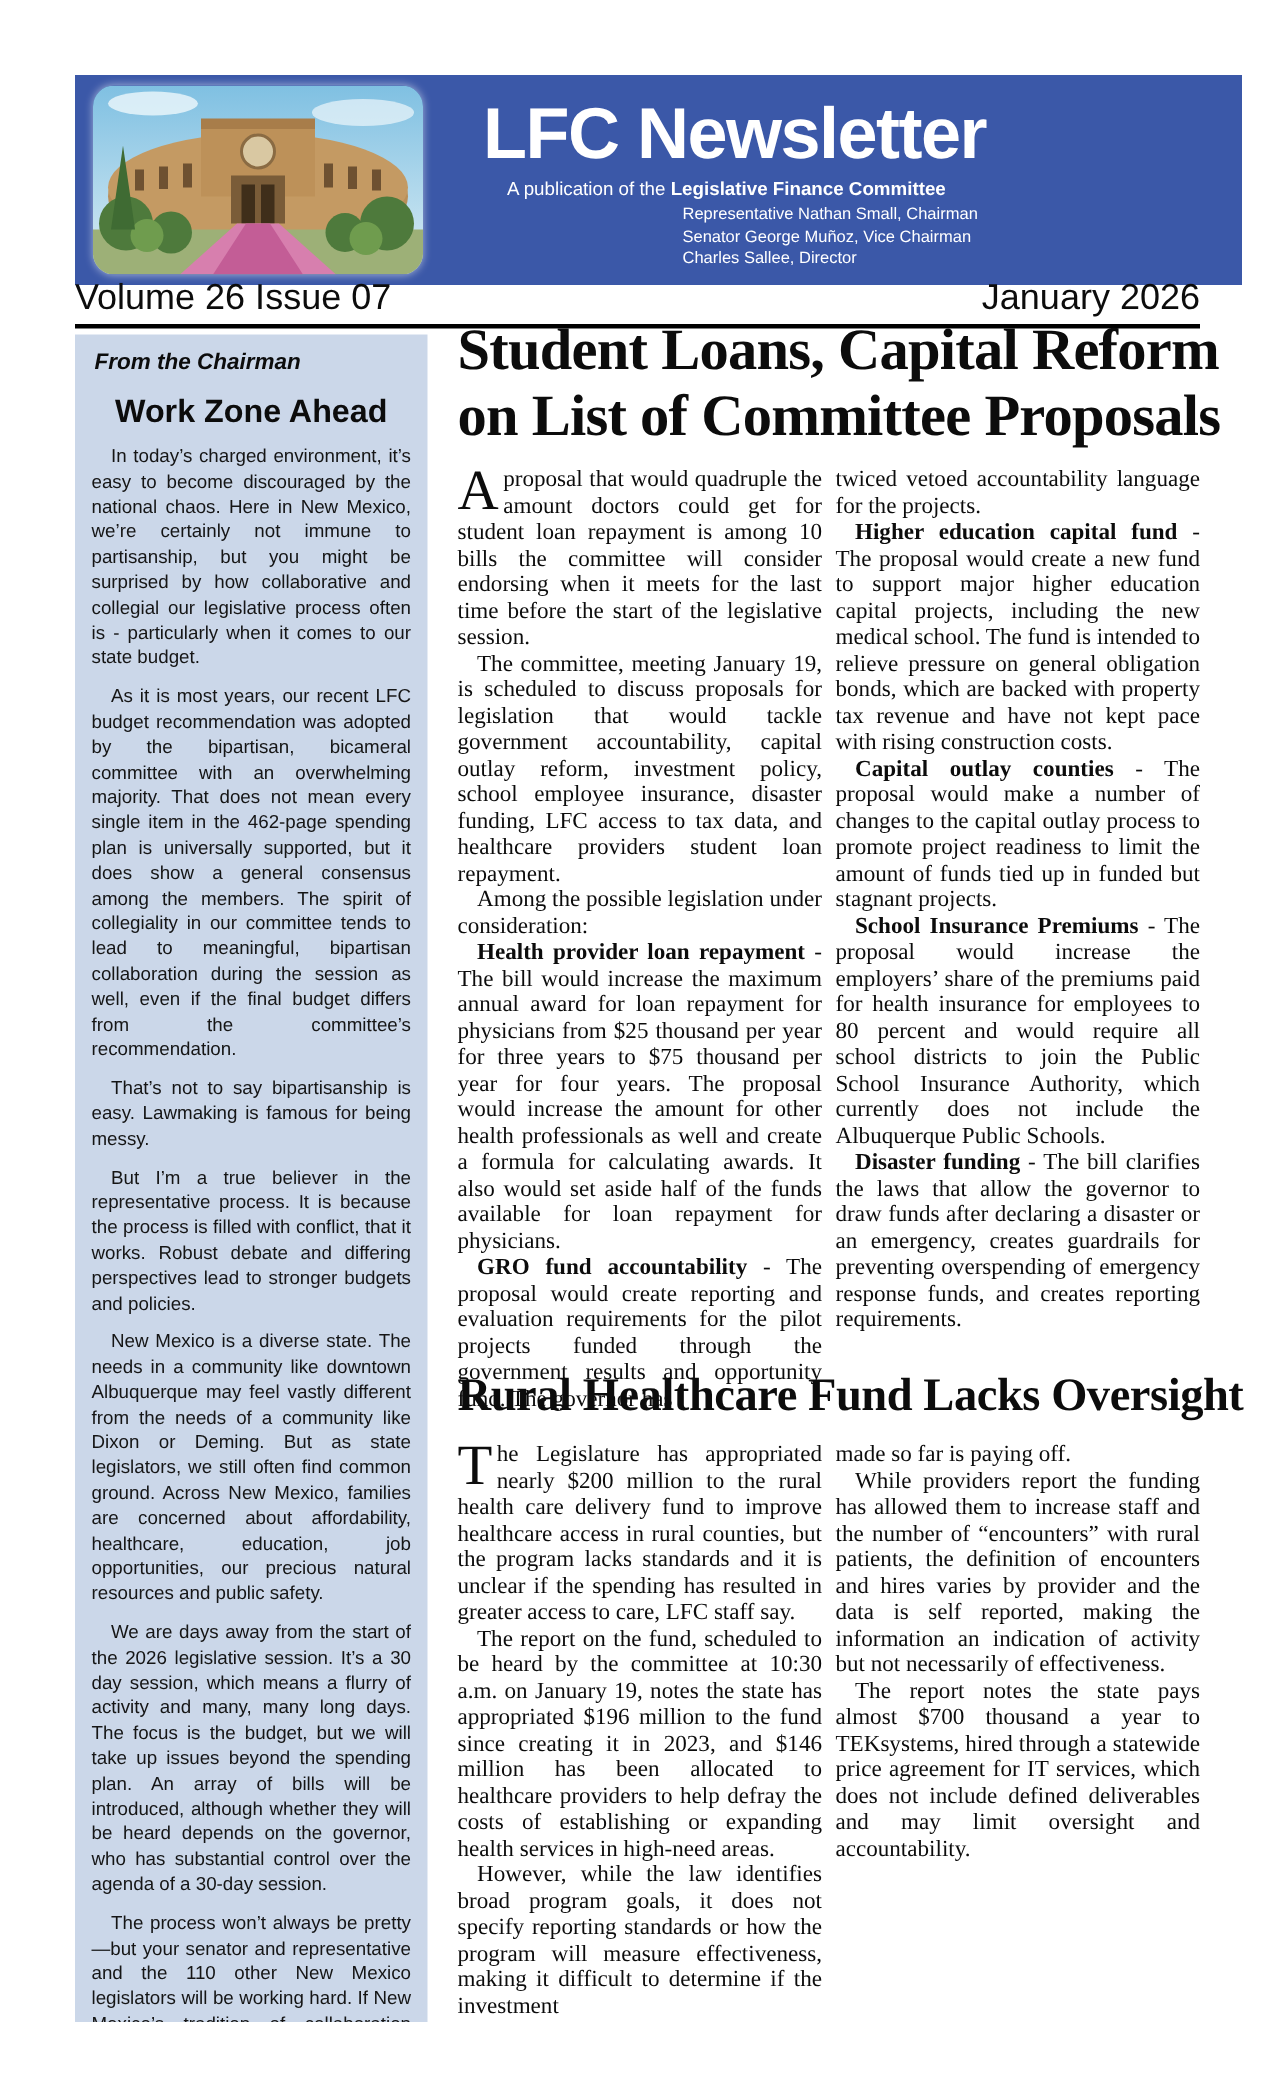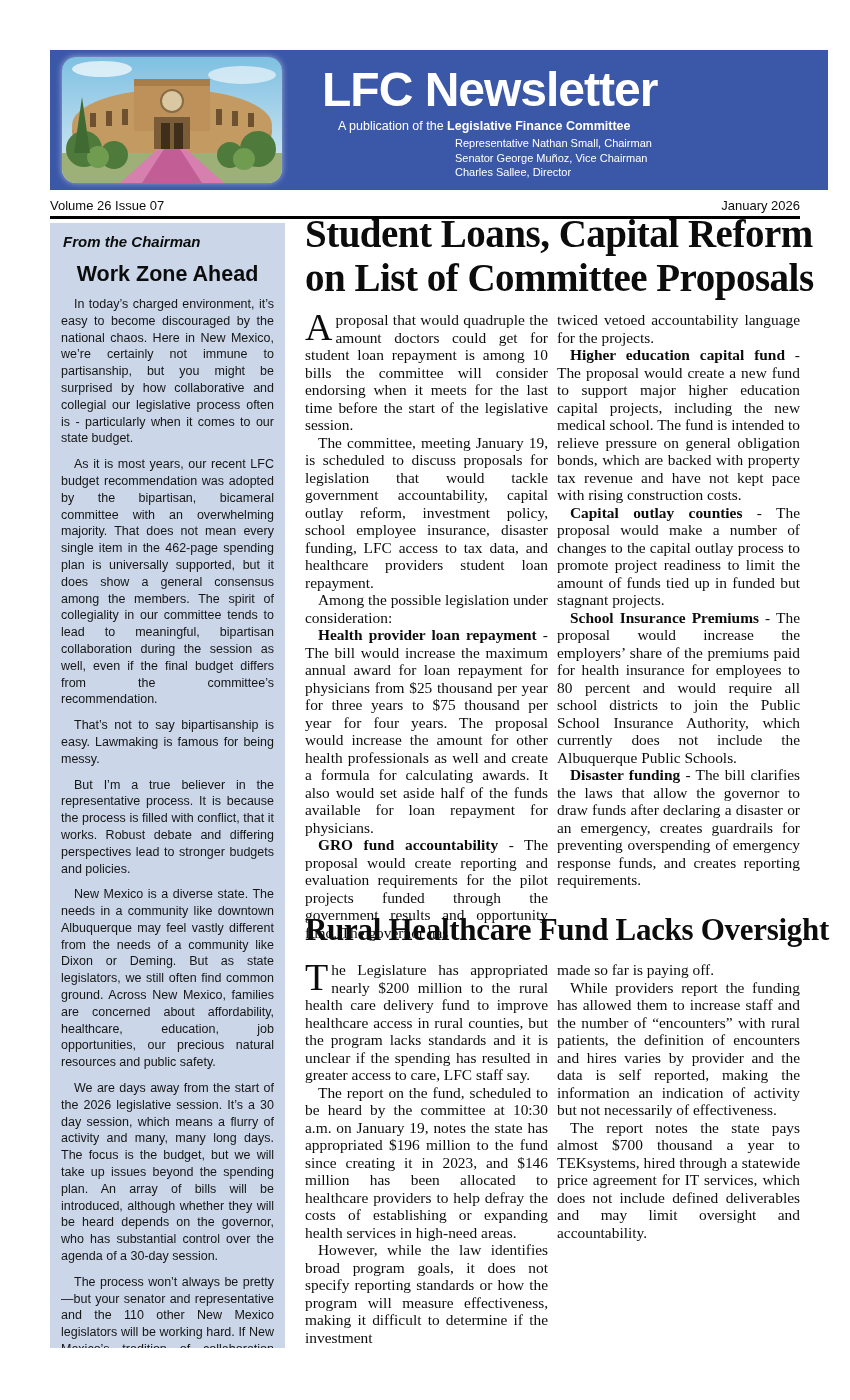--- a/index.html
+++ b/index.html
@@ -30,21 +30,21 @@
   .pub-line{
     position:absolute;left:288px;top:69px;color:#fff;font-size:12.5px;white-space:nowrap;
   }
   .pub-line b{font-weight:bold;}
   .officials{
     position:absolute;left:405px;top:86px;color:#fff;font-size:11px;line-height:14.5px;
   }
   
   .masthead{
     position:absolute;left:50px;top:192px;width:750px;height:27px;
-    border-bottom:3px solid var(--rule);font-size:13px;
+    border-bottom:3px solid var(--rule);font-size:24px;
   }
   .masthead .vol{position:absolute;left:0;bottom:3px;}
   .masthead .date{position:absolute;right:0;bottom:3px;}
   
   .sidebar{
     position:absolute;left:50px;top:223px;width:235px;height:1125px;
     background:var(--sidebar);padding:10px 11px 20px 11px;overflow:hidden;
   }
   .sb-kicker{font-size:15px;font-weight:bold;font-style:italic;margin:0 0 1px 2px;}
   .sb-title{font-size:21.5px;font-weight:bold;text-align:center;margin:12px 0 9px 0;}

